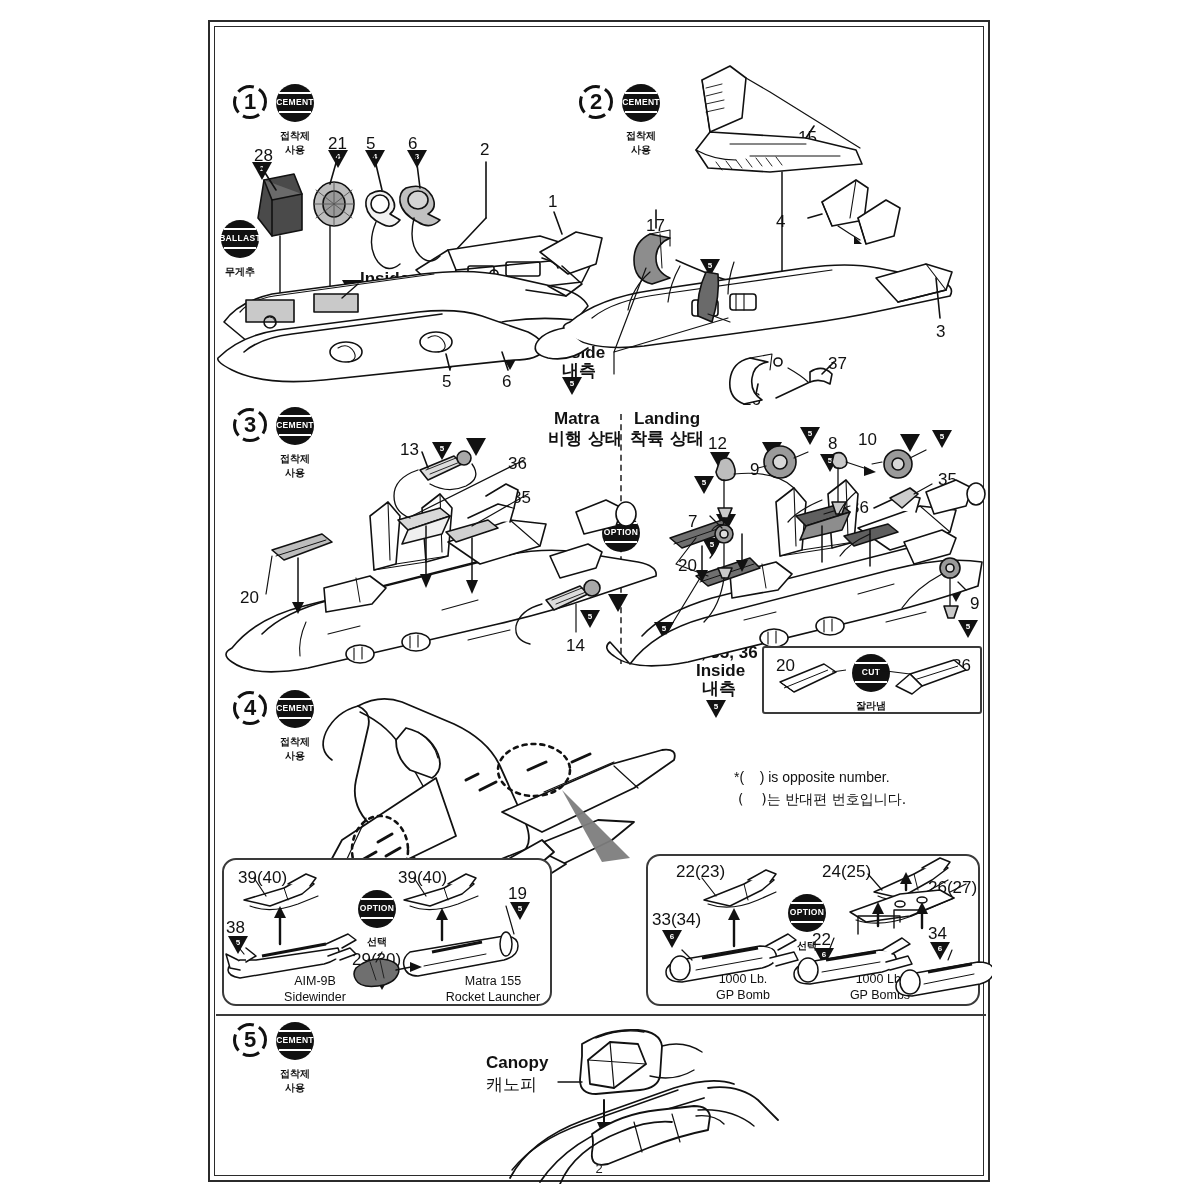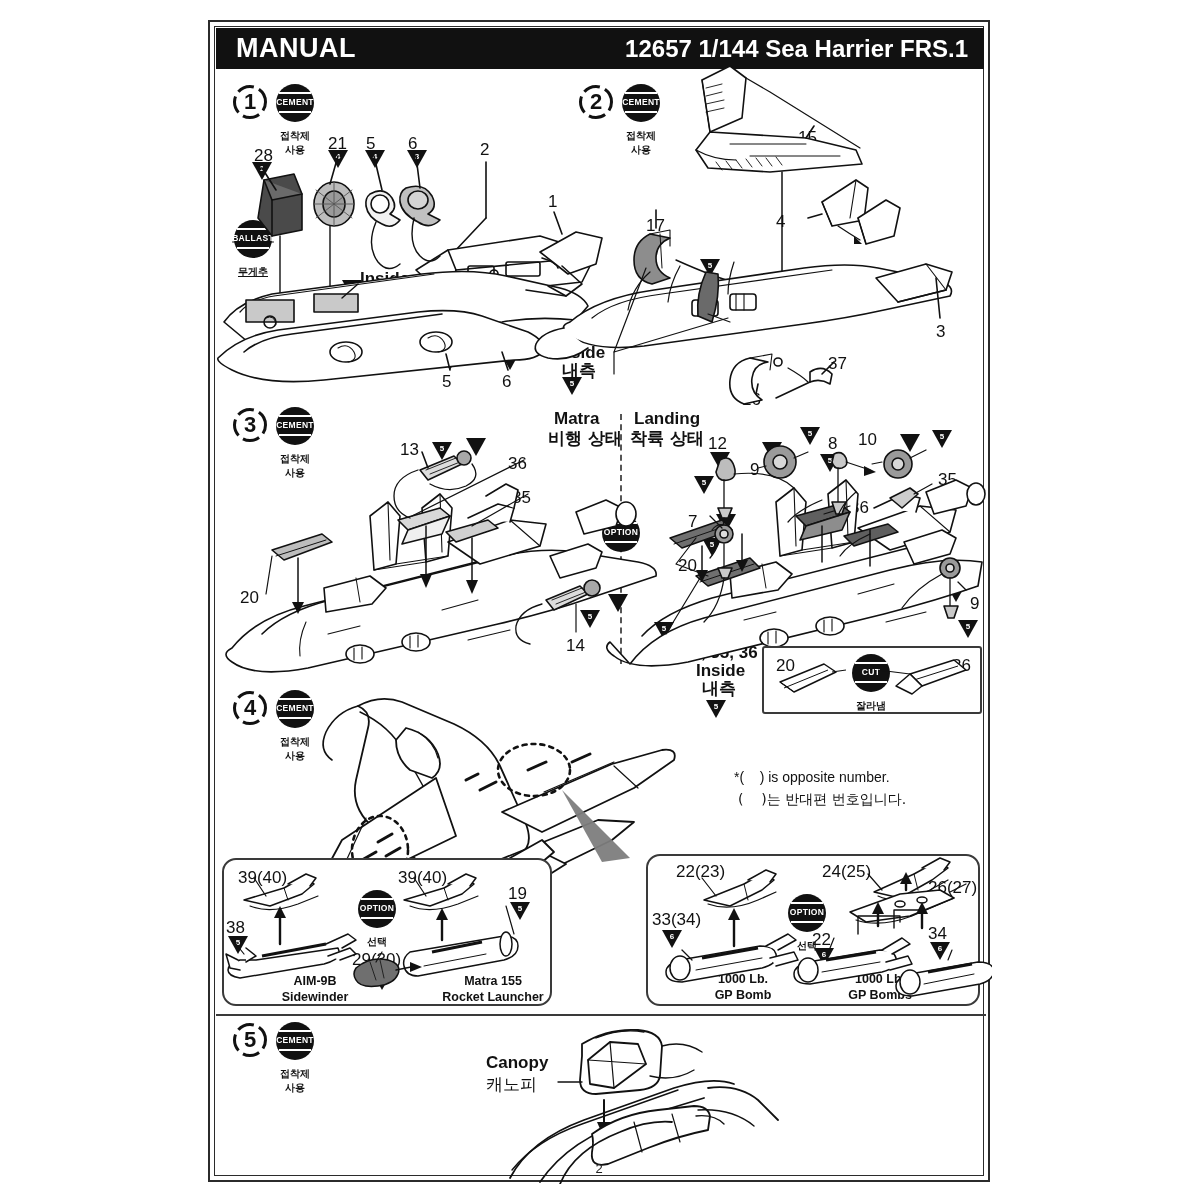--- a/index.html
+++ b/index.html
@@ -17,21 +17,21 @@
   .header .manual{position:absolute;left:20px;top:5px;font-size:27px;
           font-weight:bold;letter-spacing:.5px;}
   .header .kit{position:absolute;right:16px;top:7px;font-size:24px;
           font-weight:bold;letter-spacing:0px;}
 
   
   .lbl{position:absolute;font-size:15px;line-height:1.05;white-space:pre;}
   .num{position:absolute;font-size:17px;font-weight:400;}
   .ko{font-family:"DejaVu Sans","Liberation Sans",sans-serif;}
   .big{font-size:17px;font-weight:bold;}
-  .cap{position:absolute;font-size:12.5px;font-weight:bold;text-align:center;
+  .cap{position:absolute;font-size:12.5px;font-weight:normal;text-align:center;
        line-height:1.25;}
 
   
   .step{position:absolute;width:36px;height:36px;}
   .step svg{display:block;}
   .step span{position:absolute;left:0;top:0;width:36px;height:36px;
              display:flex;align-items:center;justify-content:center;
              font-size:22px;font-weight:bold;}
 
   
@@ -65,39 +65,35 @@
   .art{position:absolute;left:0;top:0;pointer-events:none;}
   .pageno{position:absolute;left:0;right:0;bottom:4px;text-align:center;
           font-size:13px;color:#222;}
 </style>
 </head>
 <body>
 
 <div class="page">
   <div class="inner-border"></div>
 
-  <div class="header">
-    <div class="manual">MANUAL</div>
-    <div class="kit">12657 1/144 Sea Harrier FRS.1</div>
-  </div>
 
   <div class="step" style="left:22px;top:62px;">
     <svg width="36" height="36" viewBox="0 0 36 36">
       <circle cx="18" cy="18" r="15.5" fill="none" stroke="#111" stroke-width="3" stroke-dasharray="17 5.5" stroke-dashoffset="8"></circle>
     </svg>
     <span>1</span>
   </div>
   <div class="badge" style="left:66px;top:62px;">
     <div class="disc">
         <b>CEMENT</b>
       </div>
     <div class="bt ko">접착제 사용</div>
   </div>
 
-  <div class="badge" style="left:24px;top:198px;text-decoration:underline;">
+  <div class="badge" style="left:11px;top:198px;">
     <div class="disc">
         <b>BALLAST</b>
       </div>
     <div class="bt ko">무게추</div>
   </div>
 
   <div class="num" style="left:44px;top:124px;">28</div>
   <div class="num" style="left:118px;top:112px;">21</div>
   <div class="num" style="left:156px;top:112px;">5</div>
   <div class="num" style="left:198px;top:112px;">6</div>

